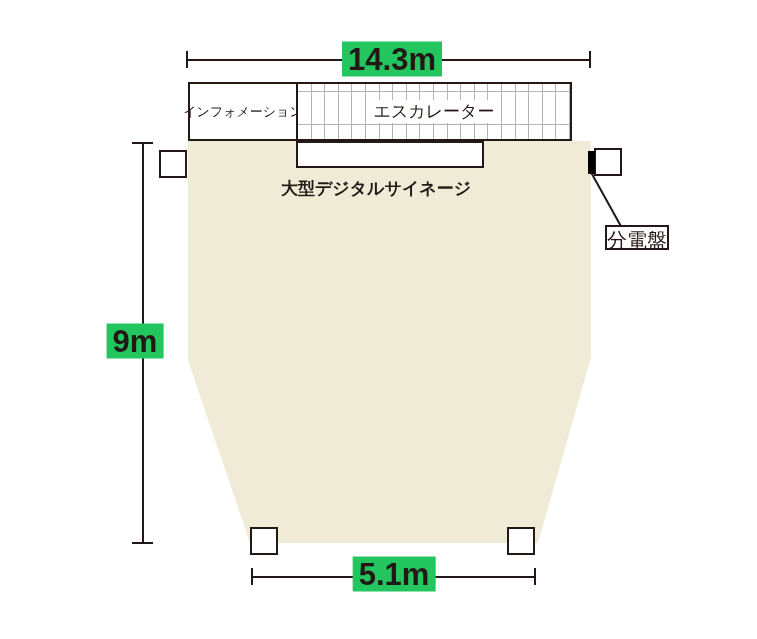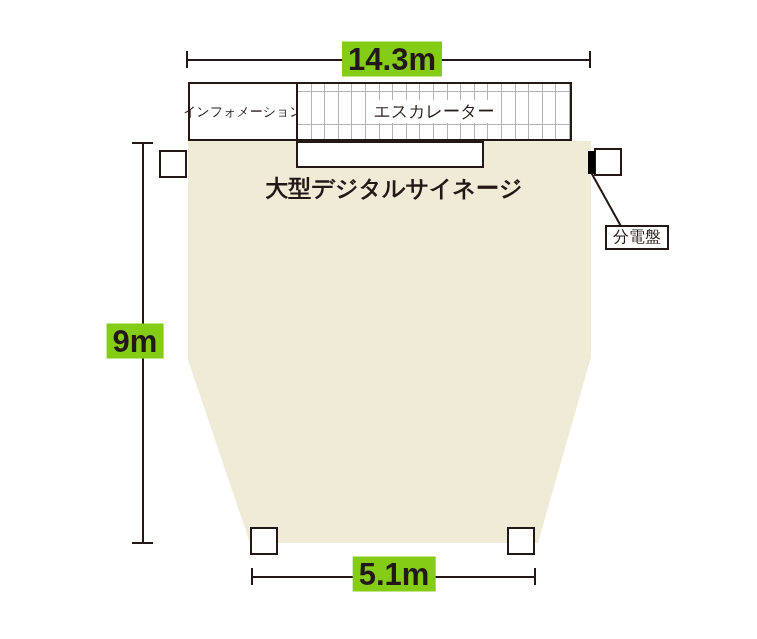--- a/index.html
+++ b/index.html
@@ -12,21 +12,21 @@
     overflow:hidden;
   }
   .abs{position:absolute;}
 
   
   .dim-line-h{height:2px;background:#231815;}
   .dim-line-v{width:2px;background:#231815;}
   .dim-tick-v{width:2px;height:17px;background:#231815;}
   .dim-tick-h{width:21px;height:2px;background:#231815;}
   .dim-label{
-    background:#84cc16;
+    background:#22c55e;
     font-size:31px;font-weight:bold;
     line-height:1;letter-spacing:0px;
     padding:2px 6px;white-space:nowrap;
     transform:translate(-50%,-50%);
   }
 
   
   .room-box{
     box-sizing:border-box;
     border:2px solid #231815;
@@ -49,41 +49,41 @@
     background:#EFEBD7;
     clip-path:polygon(0px 0px,403px 0px,403px 216px,350px 402px,62px 402px,0px 219px);
   }
 
   
   #signage-panel{
     left:296px;top:141px;width:188px;height:27px;
     box-sizing:border-box;border:2px solid #231815;background:#ffffff;
   }
   #signage-label{
-    left:394px;top:188px;transform:translate(-50%,-50%);
-    font-size:23px;font-weight:bold;white-space:nowrap;
+    left:376px;top:188px;transform:translate(-50%,-50%);
+    font-size:17px;font-weight:bold;white-space:nowrap;
   }
 
   
   .anchor{
     box-sizing:border-box;width:28px;height:28px;
     border:2px solid #231815;background:#ffffff;
   }
 
   
   #dist-bar{left:588px;top:151px;width:7px;height:23px;background:#000000;}
   #dist-leader{
     left:592px;top:172px;width:63px;height:1.5px;background:#231815;
     transform:rotate(61deg);transform-origin:0 0;
   }
   #dist-label{
     left:605px;top:225px;width:64px;height:25px;
     box-sizing:border-box;border:2px solid #231815;background:#ffffff;
-    display:flex;align-items:flex-end;justify-content:center;
-    font-size:16px;white-space:nowrap;
+    display:flex;align-items:flex-start;justify-content:center;
+    font-size:20px;white-space:nowrap;
   }
 </style>
 </head>
 <body>
 
 <div id="canvas">
 
   <div class="abs" id="floor"></div>
 
   <div class="abs dim-line-h" style="left:187px;top:59px;width:404px;"></div>

